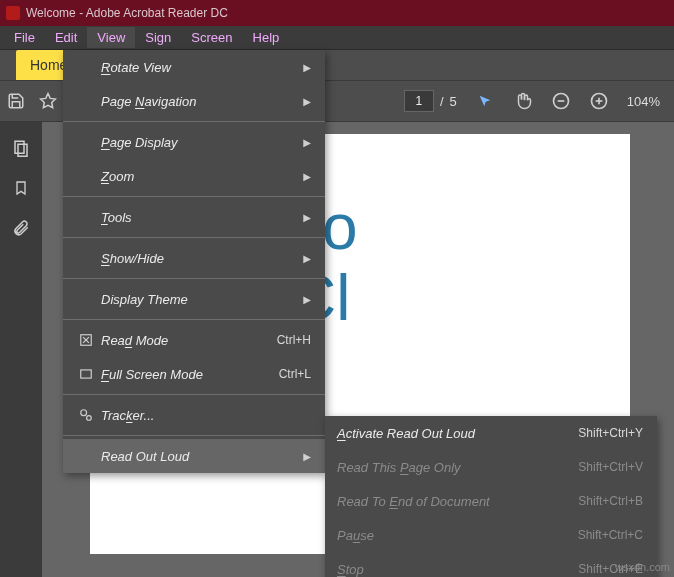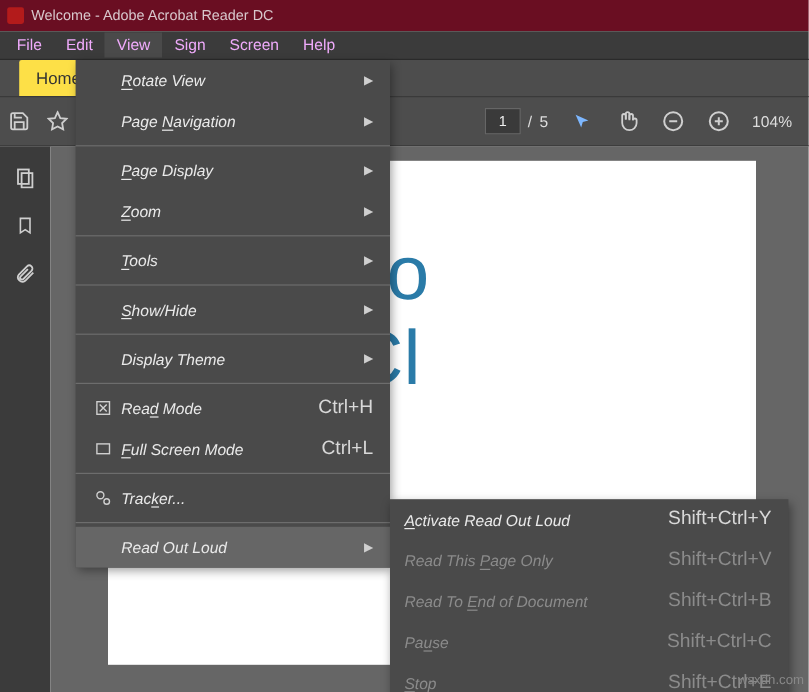--- a/index.html
+++ b/index.html
@@ -34,21 +34,21 @@
   .docarea { flex:1; background:#666; padding: 12px 0 0 48px; position:relative; overflow:hidden;}
   .page { background:#fff; width: 540px; height: 420px; position:relative; padding: 60px 30px 0 40px;}
   .page .big { color:#2a7ba8; font-size: 64px; font-weight:300; line-height: 1.05; }
   .page .body { color:#555; font-size: 26px; font-weight:300; margin-top: 48px; line-height:1.35;}
 
   
   .menu { position:absolute; background:#4a4a4a; color:#eaeaea; font-size:13px; box-shadow: 2px 3px 8px rgba(0,0,0,0.4); }
   .menu .row { display:flex; align-items:center; height: 34px; padding: 0 14px 0 10px; position:relative; }
   .menu .row .iconcell { width: 26px; display:flex; justify-content:center; color:#cfcfcf;}
   .menu .row .label { flex:1; padding-left: 2px; font-style: italic;}
-  .menu .row .accel { color:#d8d8d8; font-size:16px; padding-left: 20px;}
+  .menu .row .accel { color:#d8d8d8; font-size:12px; padding-left: 20px;}
   .menu .row .arrow { width:10px; text-align:right; color:#cfcfcf; font-size:10px;}
   .menu .row.highlight { background:#666;justify-content:center;}
   .menu .sep { height:1px; background:#6d6d6d; margin: 3px 0;}
   .menu .row.disabled { color:#8b8b8b;}
   .menu .row.disabled .accel { color:#8b8b8b;}
   u { text-decoration: underline; text-underline-offset: 2px;}
 
   #viewmenu { top: 50px; left: 63px; width: 262px; }
   #readmenu { top: 416px; left: 325px; width: 332px; }
 

